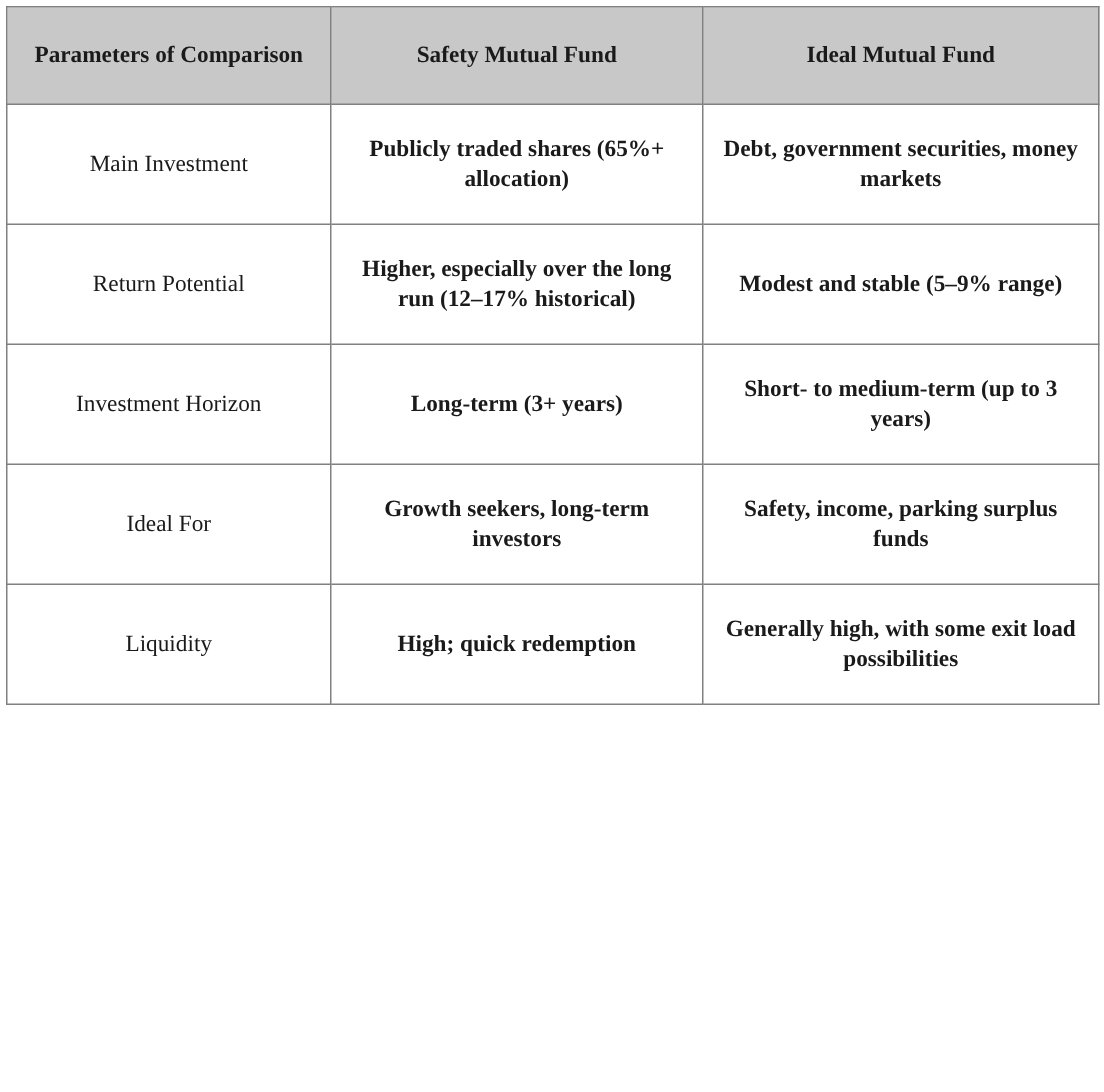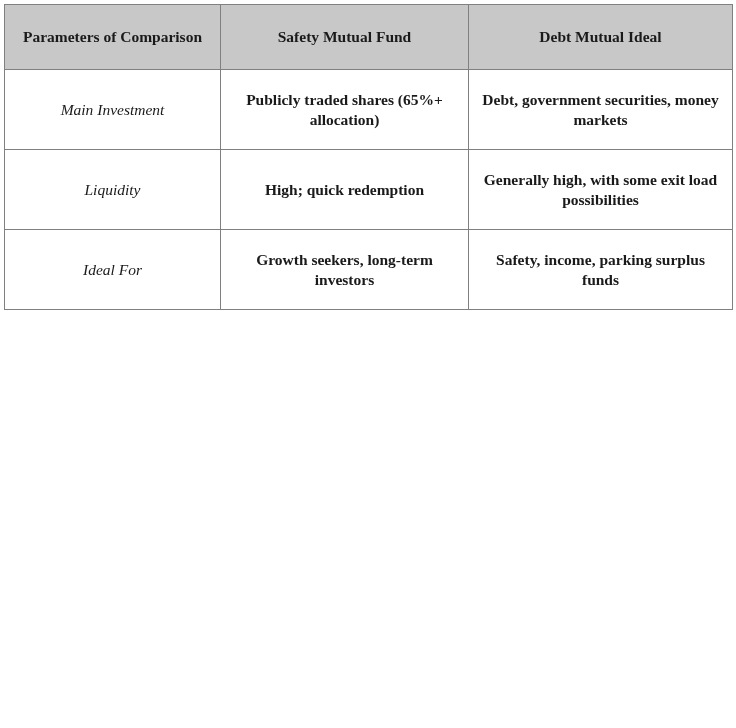--- a/index.html
+++ b/index.html
@@ -47,54 +47,63 @@
     font-weight: bold;
     height: 52px;
     font-size: 15.5px;
   }
   table.comparison tbody td {
     background: #ffffff;
     height: 67px;
   }
   table.comparison tbody td.param {
     font-weight: normal;
-    font-style: italic;
   }
   table.comparison tbody tr.short td {
     height: 44px;
   }
 </style>
 </head>
 <body>
 
 <div class="table-wrap">
   <table class="comparison">
     <colgroup>
       <col class="c0">
       <col class="c1">
       <col class="c2">
     </colgroup>
     <thead>
       <tr>
         <th>Parameters of Comparison</th>
         <th>Safety Mutual Fund</th>
-        <th>Debt Mutual Ideal</th>
+        <th>Ideal Mutual Fund</th>
       </tr>
     </thead>
     <tbody>
       <tr>
         <td class="param">Main Investment</td>
         <td>Publicly traded shares (65%+ allocation)</td>
         <td>Debt, government securities, money markets</td>
       </tr>
       <tr>
-        <td class="param">Liquidity</td>
-        <td>High; quick redemption</td>
-        <td>Generally high, with some exit load possibilities</td>
+        <td class="param">Return Potential</td>
+        <td>Higher, especially over the long run (12–17% historical)</td>
+        <td>Modest and stable (5–9% range)</td>
+      </tr>
+      <tr>
+        <td class="param">Investment Horizon</td>
+        <td>Long-term (3+ years)</td>
+        <td>Short- to medium-term (up to 3 years)</td>
       </tr>
       <tr>
         <td class="param">Ideal For</td>
         <td>Growth seekers, long-term investors</td>
         <td>Safety, income, parking surplus funds</td>
       </tr>
+      <tr>
+        <td class="param">Liquidity</td>
+        <td>High; quick redemption</td>
+        <td>Generally high, with some exit load possibilities</td>
+      </tr>
     </tbody>
   </table>
 </div>
 
 </body></html>

